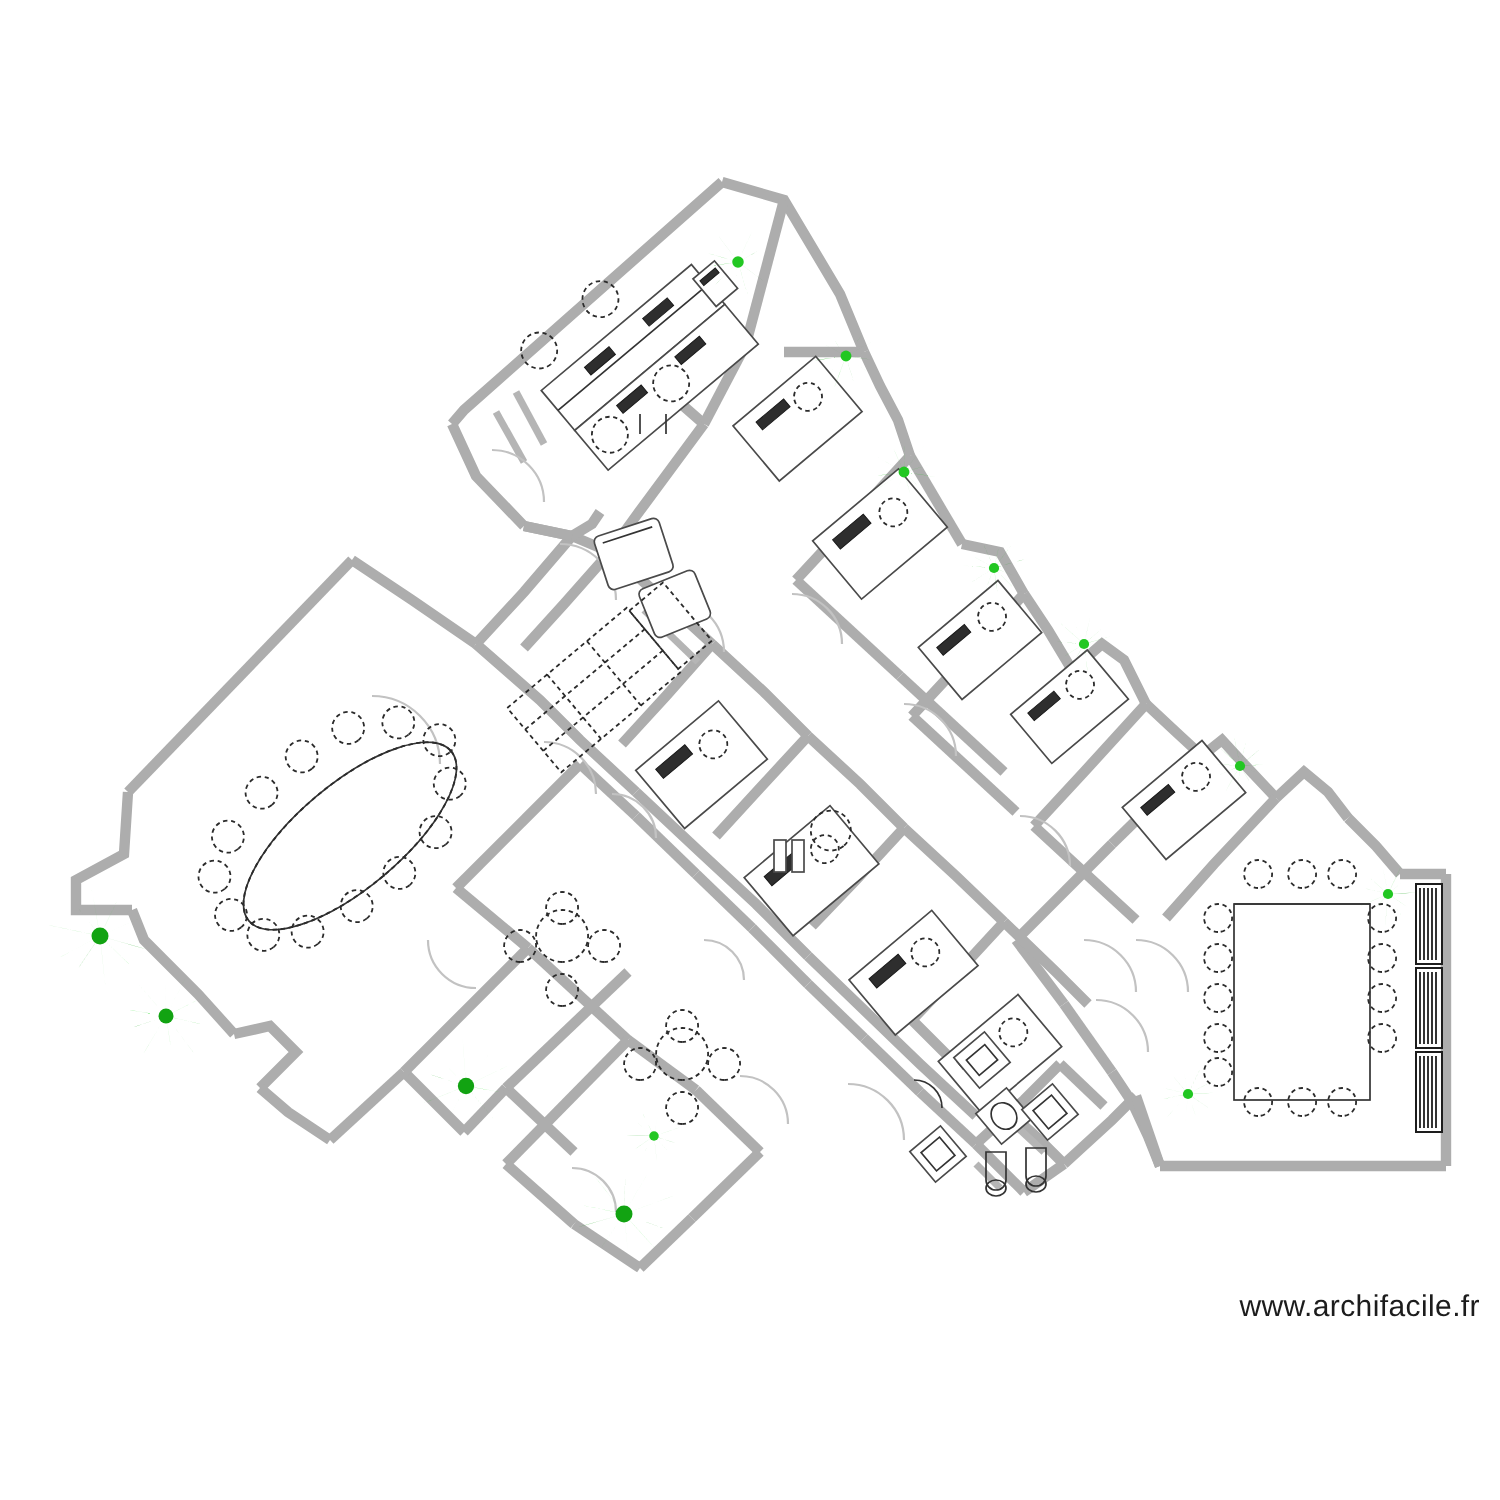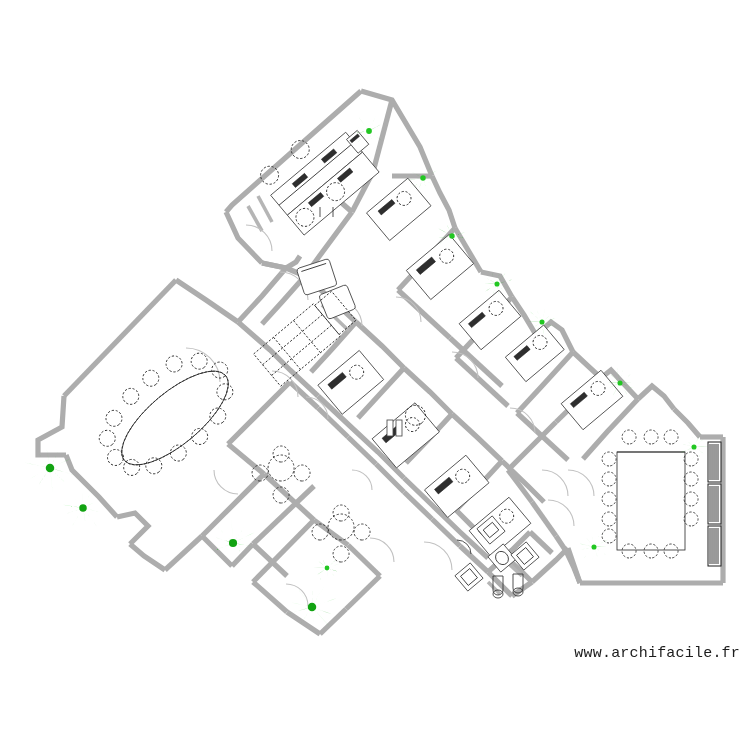--- a/index.html
+++ b/index.html
@@ -24,21 +24,21 @@
     left: 0;
     top: 0;
     width: 750px;
     height: 750px;
     display: block;
   }
   .watermark {
     position: absolute;
     right: 10px;
     bottom: 88px;
-    font-family: Liberation Mono, monospace;
+    font-family: Liberation Sans, sans-serif;
     font-size: 15px;
     color: #1c1c1c;
     letter-spacing: 0.2px;
     white-space: nowrap;
   }
   
   .wall {
     fill: none;
     stroke: #adadad;
     stroke-width: 5.2;

